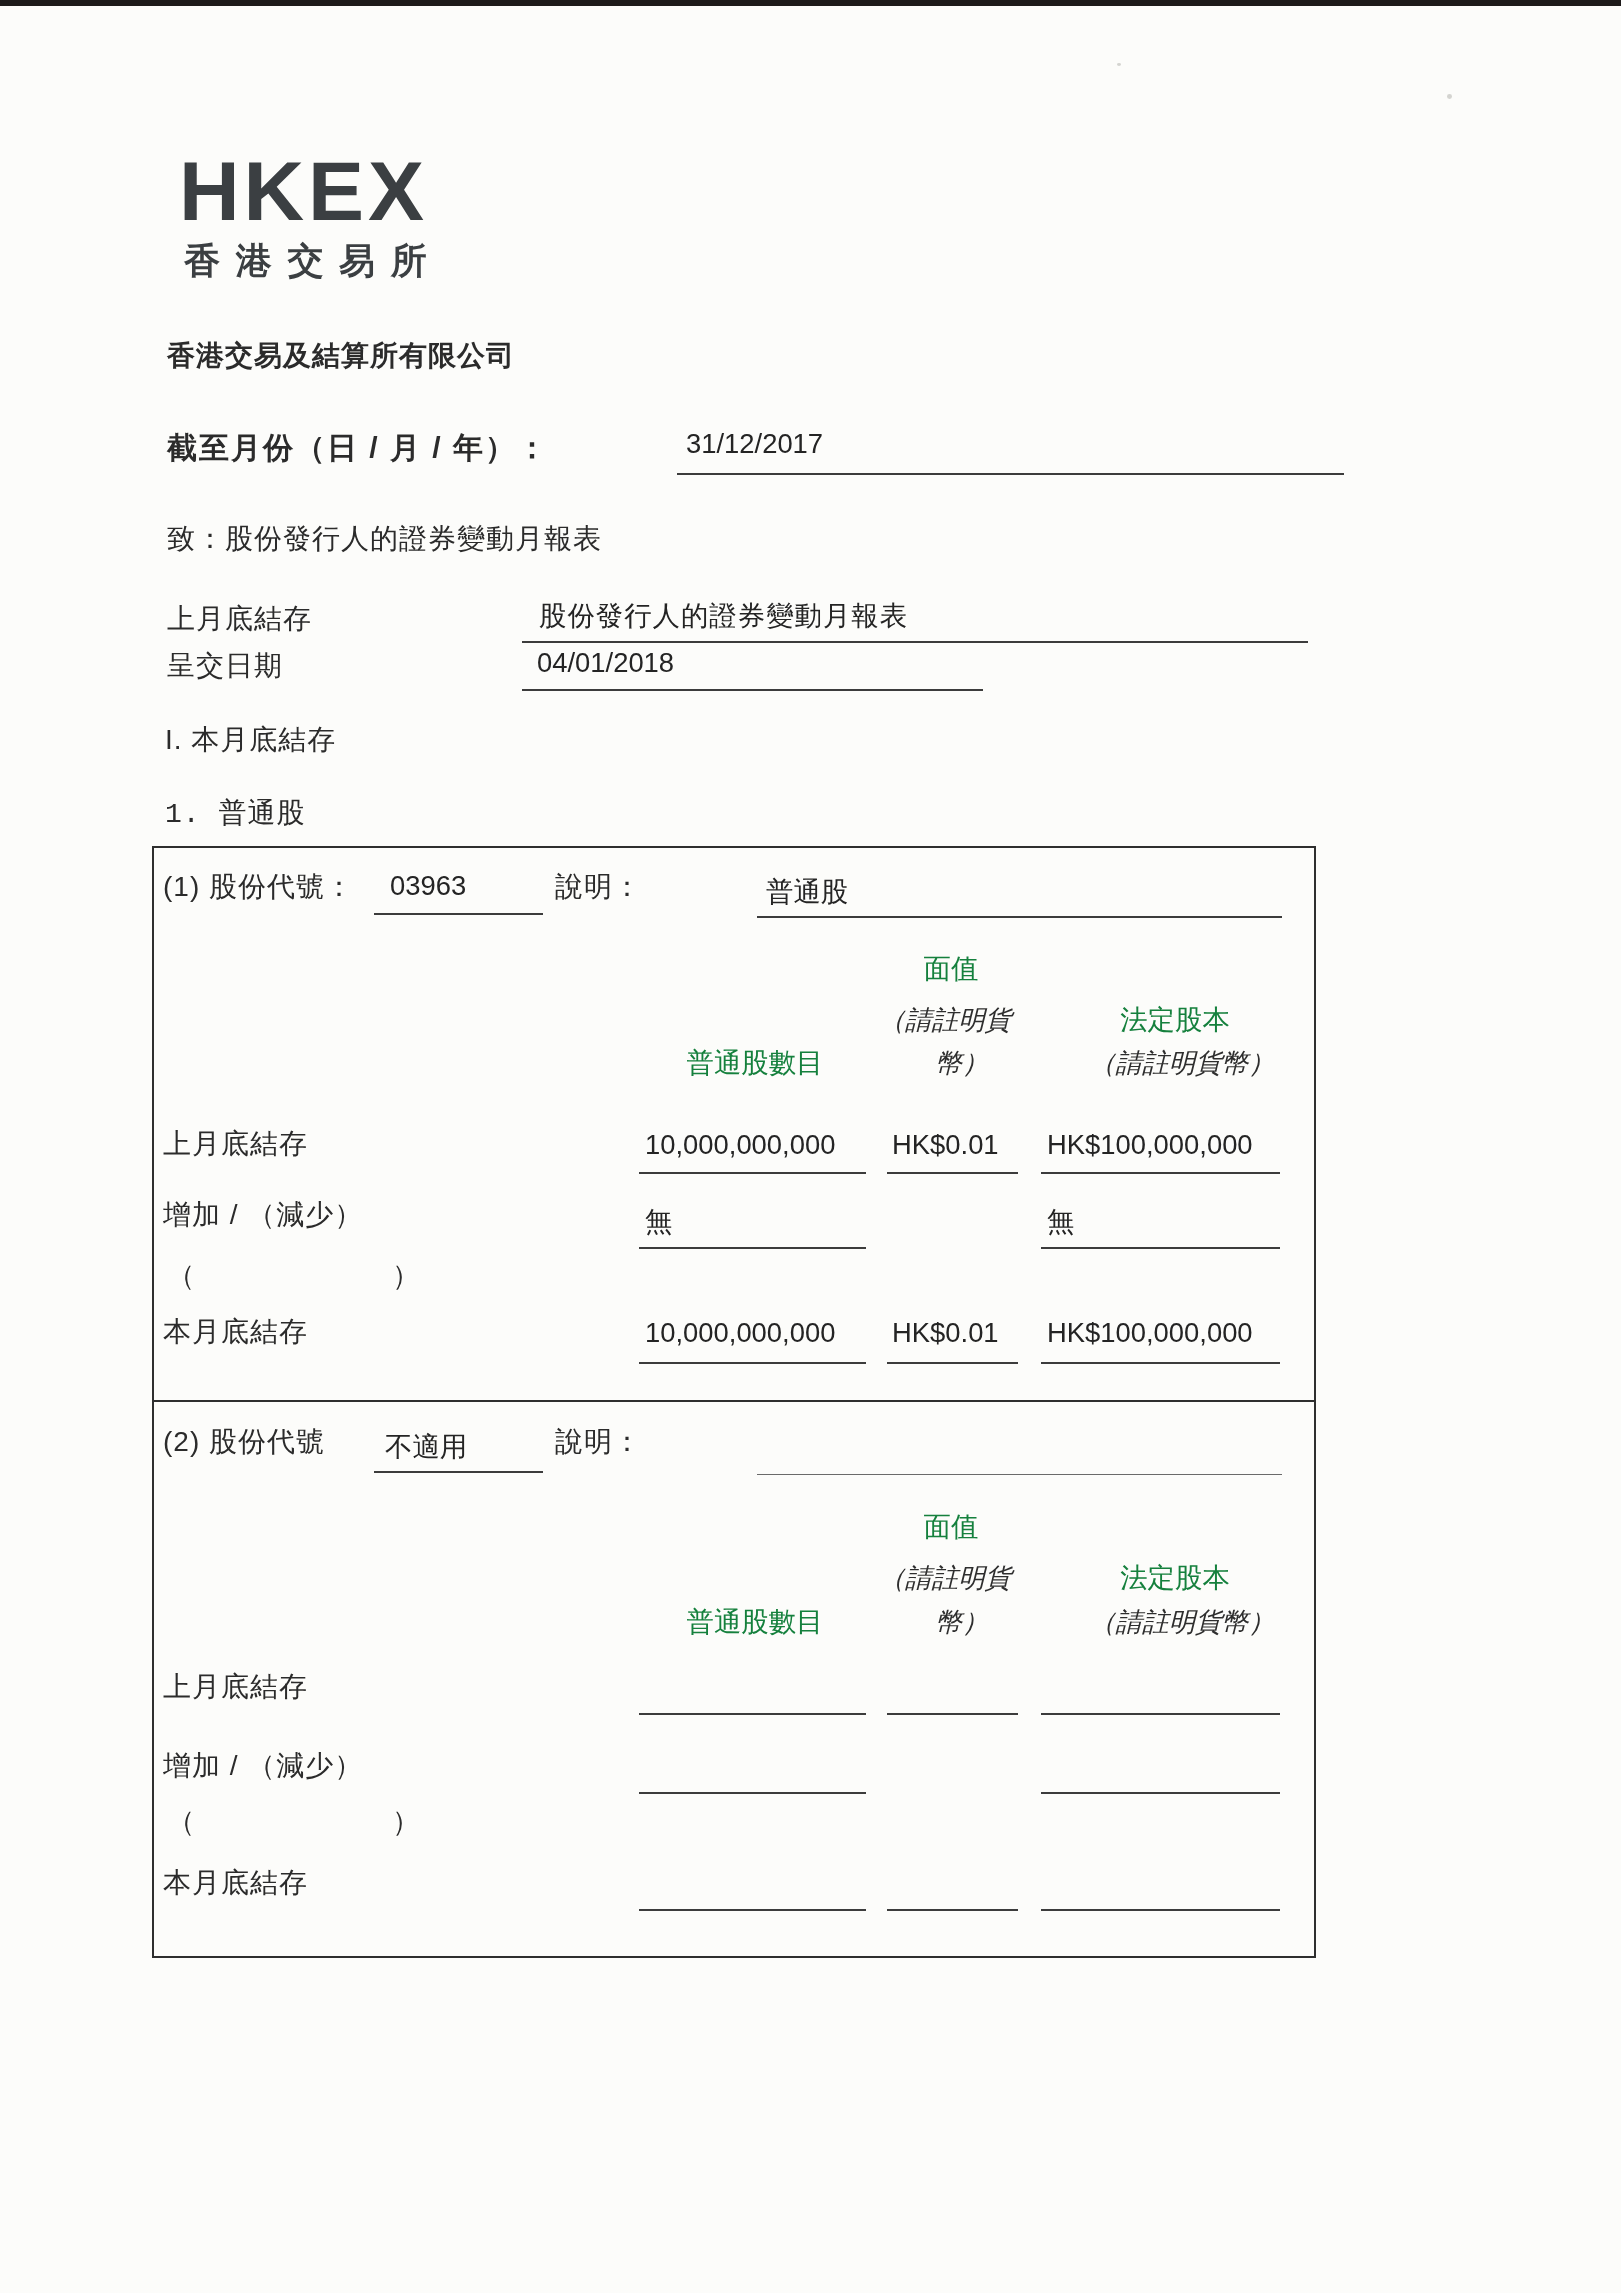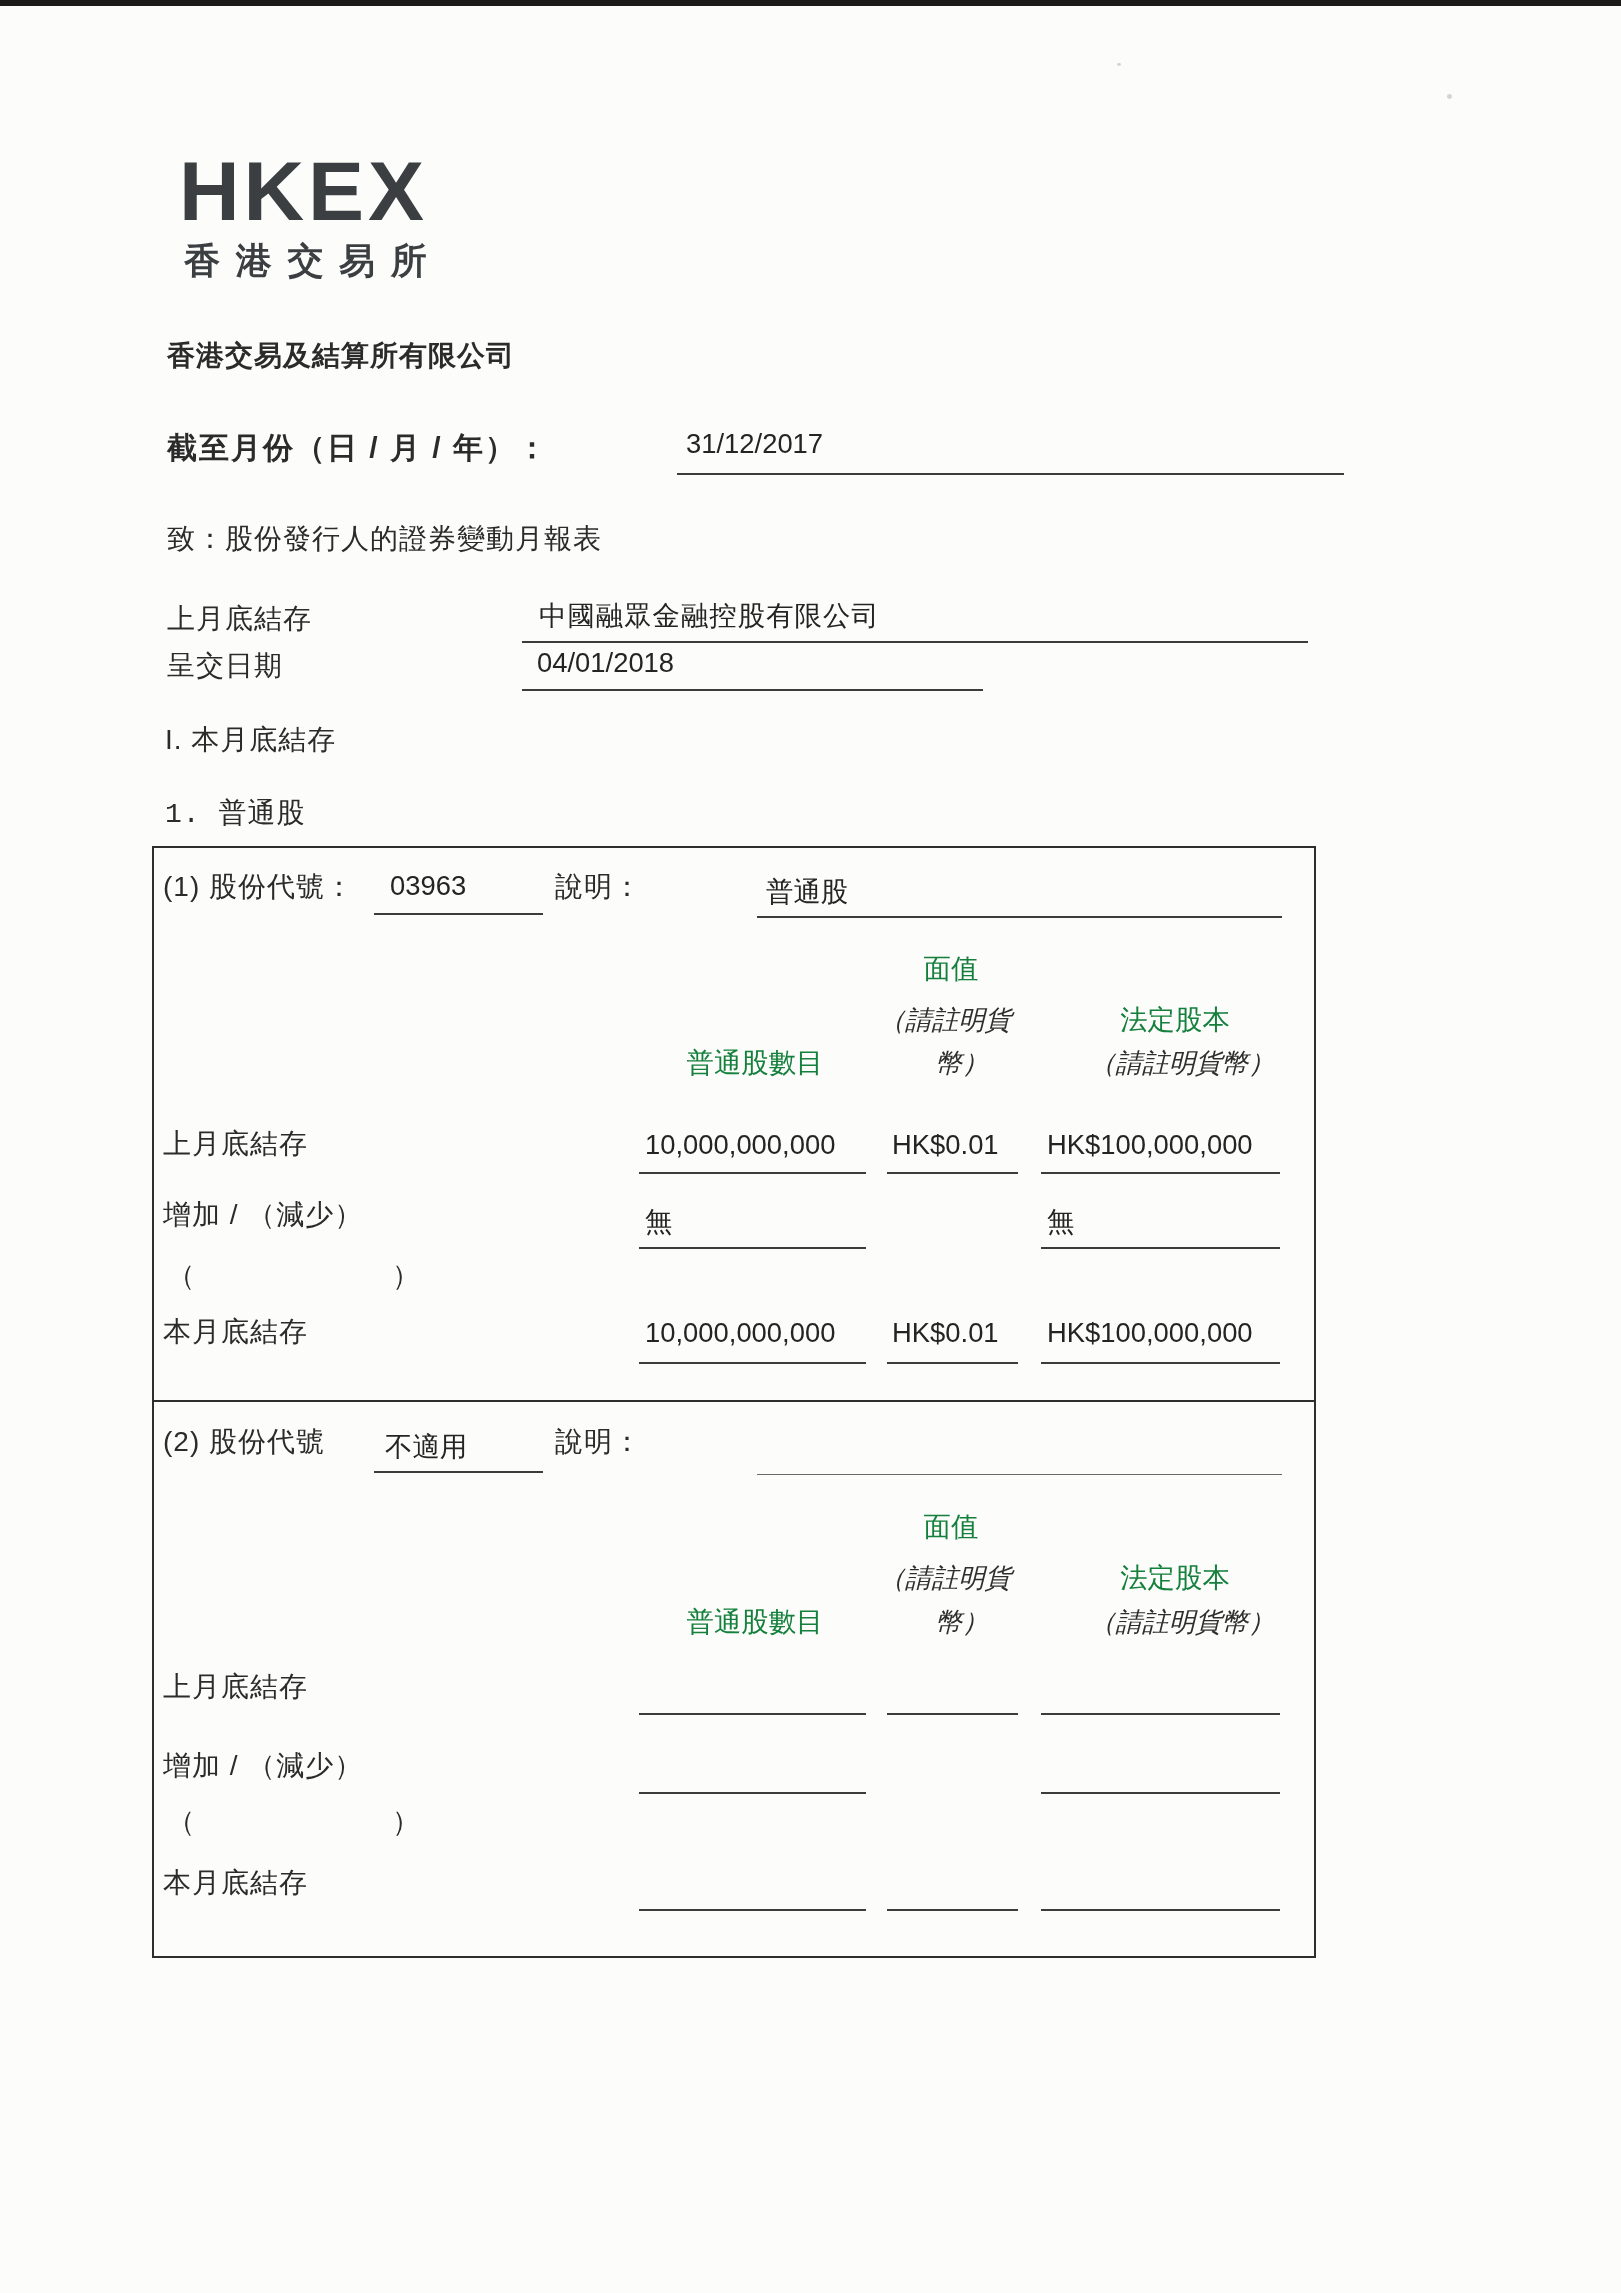--- a/index.html
+++ b/index.html
@@ -44,21 +44,21 @@
 
   <div class="abs h-title" style="left:167px;top:337px;">香港交易及結算所有限公司</div>
 
   <div class="abs lbl-b" style="left:167px;top:428px;">截至月份（日 / 月 / 年）：</div>
   <div class="abs num" style="left:686px;top:428px;">31/12/2017</div>
   <div class="uline" style="left:677px;top:473px;width:667px;"></div>
 
   <div class="abs lbl" style="left:167px;top:520px;">致：股份發行人的證券變動月報表</div>
 
   <div class="abs lbl" style="left:167px;top:600px;">上月底結存</div>
-  <div class="abs val" style="left:539px;top:598px;letter-spacing:1px;">中國融眾金融控股有限公司</div>
+  <div class="abs val" style="left:539px;top:598px;letter-spacing:1px;">股份發行人的證券變動月報表</div>
   <div class="uline" style="left:522px;top:641px;width:786px;"></div>
 
   <div class="abs lbl" style="left:167px;top:647px;">呈交日期</div>
   <div class="abs num" style="left:537px;top:647px;">04/01/2018</div>
   <div class="uline" style="left:522px;top:689px;width:461px;"></div>
 
   <div class="abs lbl" style="left:165px;top:721px;">I. 本月底結存</div>
   <div class="abs lbl" style="left:165px;top:794px;font-family:Liberation Mono, monospace;">1. 普通股</div>
 
   <div class="tablebox"></div>

